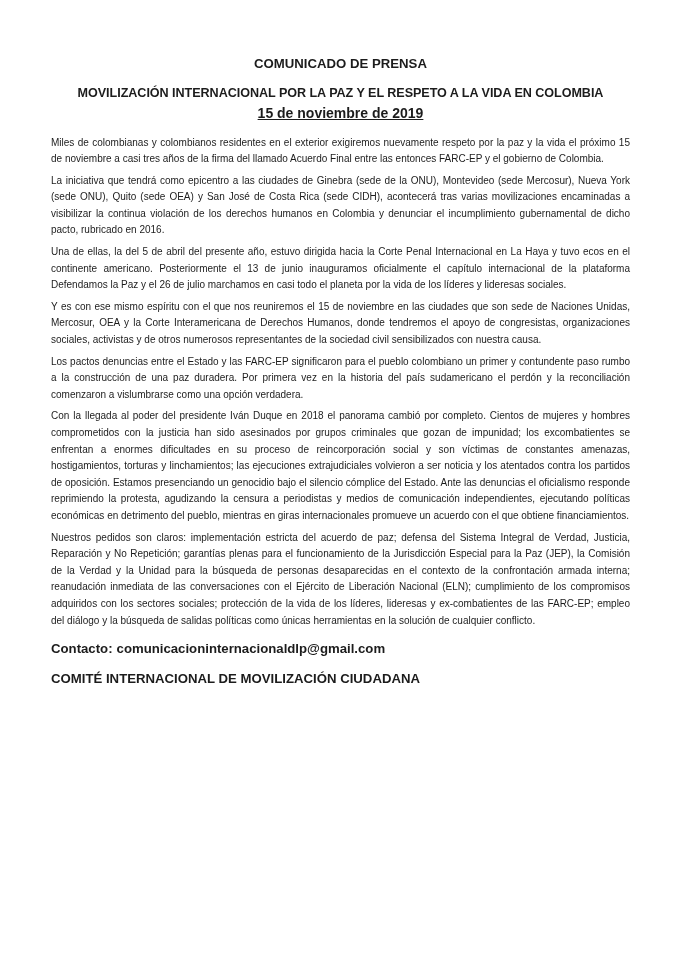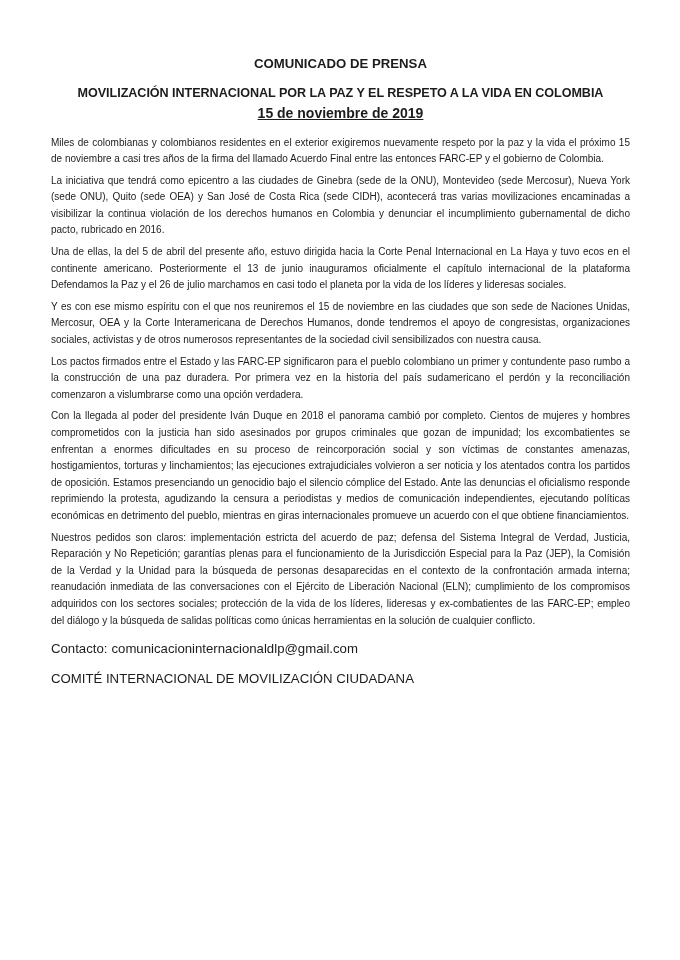--- a/index.html
+++ b/index.html
@@ -44,30 +44,30 @@
     margin: 0 0 5px 0;
     font-size: 10px;
     line-height: 16.6px;
     text-align: justify;
     text-justify: inter-word;
   }
   .contact {
     margin: 12px 0 0 0;
     font-size: 13.2px;
     line-height: 16.6px;
-    font-weight: normal;
+    font-weight: bold;
   }
   .contact .email {
     margin-left: 4px;
   }
   .signature {
     margin: 13px 0 0 0;
     font-size: 13.2px;
     line-height: 16.5px;
-    font-weight: normal;
+    font-weight: bold;
   }
   .signature .sig-line {
     display: block;
   }
 </style>
 </head>
 <body>
 
 <div class="page">
 
@@ -75,21 +75,21 @@
     <p class="kicker">COMUNICADO DE PRENSA</p>
     <p class="doc-title">MOVILIZACIÓN INTERNACIONAL POR LA PAZ Y EL RESPETO A LA VIDA EN COLOMBIA</p>
     <p class="doc-date">15 de noviembre de 2019</p>
   </header>
 
   <main class="doc-body">
       <p>Miles de colombianas y colombianos residentes en el exterior exigiremos nuevamente respeto por la paz y la vida el próximo 15 de noviembre a casi tres años de la firma del llamado Acuerdo Final entre las entonces FARC-EP y el gobierno de Colombia.</p>
       <p>La iniciativa que tendrá como epicentro a las ciudades de Ginebra (sede de la ONU), Montevideo (sede Mercosur), Nueva York (sede ONU), Quito (sede OEA) y San José de Costa Rica (sede CIDH), acontecerá tras varias movilizaciones encaminadas a visibilizar la continua violación de los derechos humanos en Colombia y denunciar el incumplimiento gubernamental de dicho pacto, rubricado en 2016.</p>
       <p>Una de ellas, la del 5 de abril del presente año, estuvo dirigida hacia la Corte Penal Internacional en La Haya y tuvo ecos en el continente americano. Posteriormente el 13 de junio inauguramos oficialmente el capítulo internacional de la plataforma Defendamos la Paz y el 26 de julio marchamos en casi todo el planeta por la vida de los líderes y lideresas sociales.</p>
       <p>Y es con ese mismo espíritu con el que nos reuniremos el 15 de noviembre en las ciudades que son sede de Naciones Unidas, Mercosur, OEA y la Corte Interamericana de Derechos Humanos, donde tendremos el apoyo de congresistas, organizaciones sociales, activistas y de otros numerosos representantes de la sociedad civil sensibilizados con nuestra causa.</p>
-      <p>Los pactos firmados entre el Estado y las FARC-EP significaron para el pueblo colombiano un primer y contundente paso rumbo a la construcción de una paz duradera. Por primera vez en la historia del país sudamericano el perdón y la reconciliación comenzaron a vislumbrarse como una opción verdadera.</p>
+      <p>Los pactos denuncias entre el Estado y las FARC-EP significaron para el pueblo colombiano un primer y contundente paso rumbo a la construcción de una paz duradera. Por primera vez en la historia del país sudamericano el perdón y la reconciliación comenzaron a vislumbrarse como una opción verdadera.</p>
       <p>Con la llegada al poder del presidente Iván Duque en 2018 el panorama cambió por completo. Cientos de mujeres y hombres comprometidos con la justicia han sido asesinados por grupos criminales que gozan de impunidad; los excombatientes se enfrentan a enormes dificultades en su proceso de reincorporación social y son víctimas de constantes amenazas, hostigamientos, torturas y linchamientos; las ejecuciones extrajudiciales volvieron a ser noticia y los atentados contra los partidos de oposición. Estamos presenciando un genocidio bajo el silencio cómplice del Estado. Ante las denuncias el oficialismo responde reprimiendo la protesta, agudizando la censura a periodistas y medios de comunicación independientes, ejecutando políticas económicas en detrimento del pueblo, mientras en giras internacionales promueve un acuerdo con el que obtiene financiamientos.</p>
       <p>Nuestros pedidos son claros: implementación estricta del acuerdo de paz; defensa del Sistema Integral de Verdad, Justicia, Reparación y No Repetición; garantías plenas para el funcionamiento de la Jurisdicción Especial para la Paz (JEP), la Comisión de la Verdad y la Unidad para la búsqueda de personas desaparecidas en el contexto de la confrontación armada interna; reanudación inmediata de las conversaciones con el Ejército de Liberación Nacional (ELN); cumplimiento de los compromisos adquiridos con los sectores sociales; protección de la vida de los líderes, lideresas y ex-combatientes de las FARC-EP; empleo del diálogo y la búsqueda de salidas políticas como únicas herramientas en la solución de cualquier conflicto.</p>
     </main>
 
   <p class="contact">
     <span class="label">Contacto:</span><span class="email">comunicacioninternacionaldlp@gmail.com</span>
   </p>
 
   <p class="signature">
     <span class="sig-line">COMITÉ INTERNACIONAL DE MOVILIZACIÓN CIUDADANA</span>

